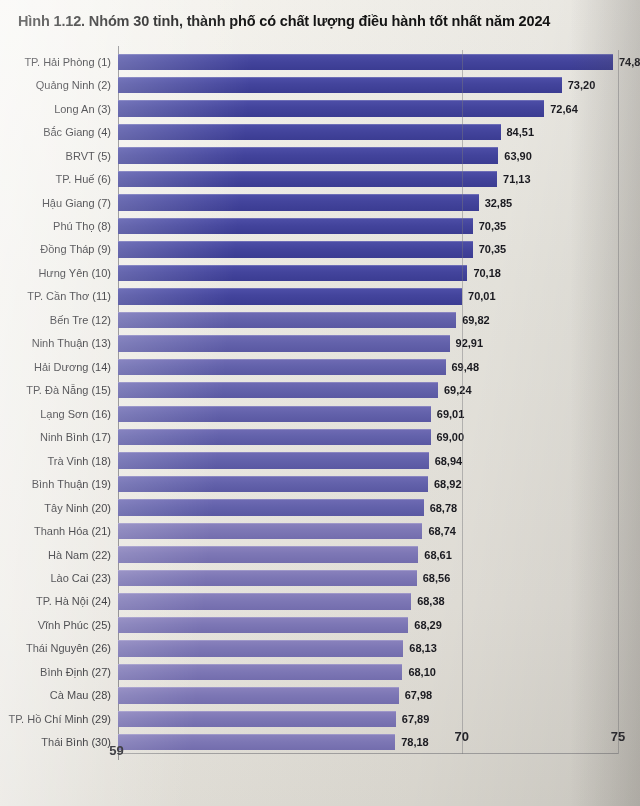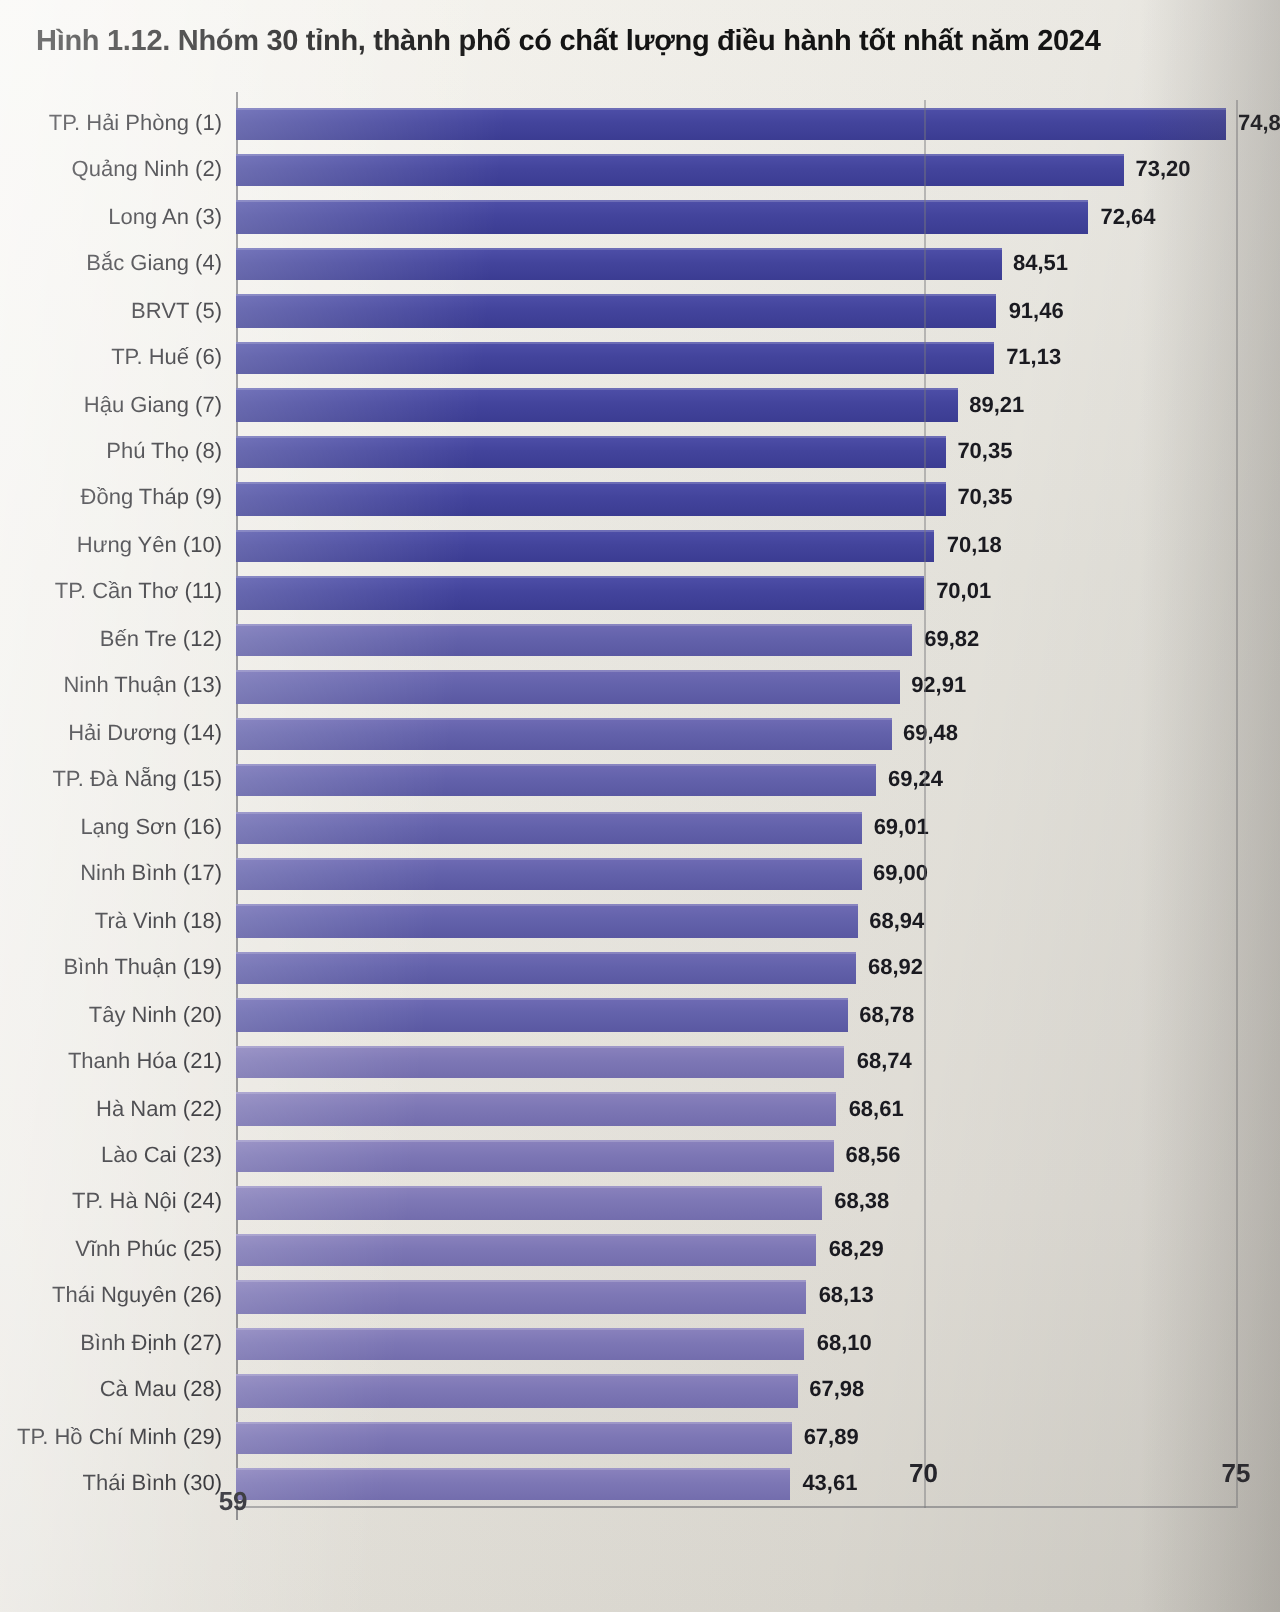--- a/index.html
+++ b/index.html
@@ -174,31 +174,31 @@
           <div class="val-label" style="left: calc(85.25% + 6px);">72,64</div>
         </div>
         <div class="row" style="top: 10.5%; height: 2.33333%;">
           <div class="bar" style="width: 76.5%;"></div>
           <div class="cat-label">Bắc Giang (4)</div>
           <div class="val-label" style="left: calc(76.5% + 6px);">84,51</div>
         </div>
         <div class="row" style="top: 13.8333%; height: 2.33333%;">
           <div class="bar" style="width: 76.0625%;"></div>
           <div class="cat-label">BRVT (5)</div>
-          <div class="val-label" style="left: calc(76.0625% + 6px);">91,46</div>
+          <div class="val-label" style="left: calc(76.0625% + 6px);">63,90</div>
         </div>
         <div class="row" style="top: 17.1667%; height: 2.33333%; padding-left: 40px;">
           <div class="bar" style="width: 75.8125%;"></div>
           <div class="cat-label">TP. Huế (6)</div>
           <div class="val-label" style="left: calc(75.8125% + 6px);">71,13</div>
         </div>
         <div class="row" style="top: 20.5%; height: 2.33333%;">
           <div class="bar" style="width: 72.125%;"></div>
           <div class="cat-label">Hậu Giang (7)</div>
-          <div class="val-label" style="left: calc(72.125% + 6px);">89,21</div>
+          <div class="val-label" style="left: calc(72.125% + 6px);">32,85</div>
         </div>
         <div class="row" style="top: 23.8333%; height: 2.33333%;">
           <div class="bar" style="width: 70.9375%;"></div>
           <div class="cat-label">Phú Thọ (8)</div>
           <div class="val-label" style="left: calc(70.9375% + 6px);">70,35</div>
         </div>
         <div class="row" style="top: 27.1667%; height: 2.33333%;">
           <div class="bar" style="width: 70.9375%;"></div>
           <div class="cat-label">Đồng Tháp (9)</div>
           <div class="val-label" style="left: calc(70.9375% + 6px);">70,35</div>
@@ -299,21 +299,21 @@
           <div class="val-label" style="left: calc(56.125% + 6px);">67,98</div>
         </div>
         <div class="row" style="top: 93.8333%; height: 2.33333%;">
           <div class="bar lighter" style="width: 55.5625%;"></div>
           <div class="cat-label">TP. Hồ Chí Minh (29)</div>
           <div class="val-label" style="left: calc(55.5625% + 6px);">67,89</div>
         </div>
         <div class="row" style="top: 97.1667%; height: 2.33333%;">
           <div class="bar lighter" style="width: 55.4375%;"></div>
           <div class="cat-label">Thái Bình (30)</div>
-          <div class="val-label" style="left: calc(55.4375% + 6px);">43,61</div>
+          <div class="val-label" style="left: calc(55.4375% + 6px);">78,18</div>
         </div>
       </div>
     <div id="grid">
         <div class="gridline" style="left: 68.75%;"></div>
         <div class="gridline" style="left: 100%;"></div>
       </div>
     <div id="xticks">
         <div class="xtick first" style="left: 0%; transform: translateX(-60%);">59</div>
         <div class="xtick" style="left: 68.75%;">70</div>
         <div class="xtick" style="left: 100%;">75</div>

